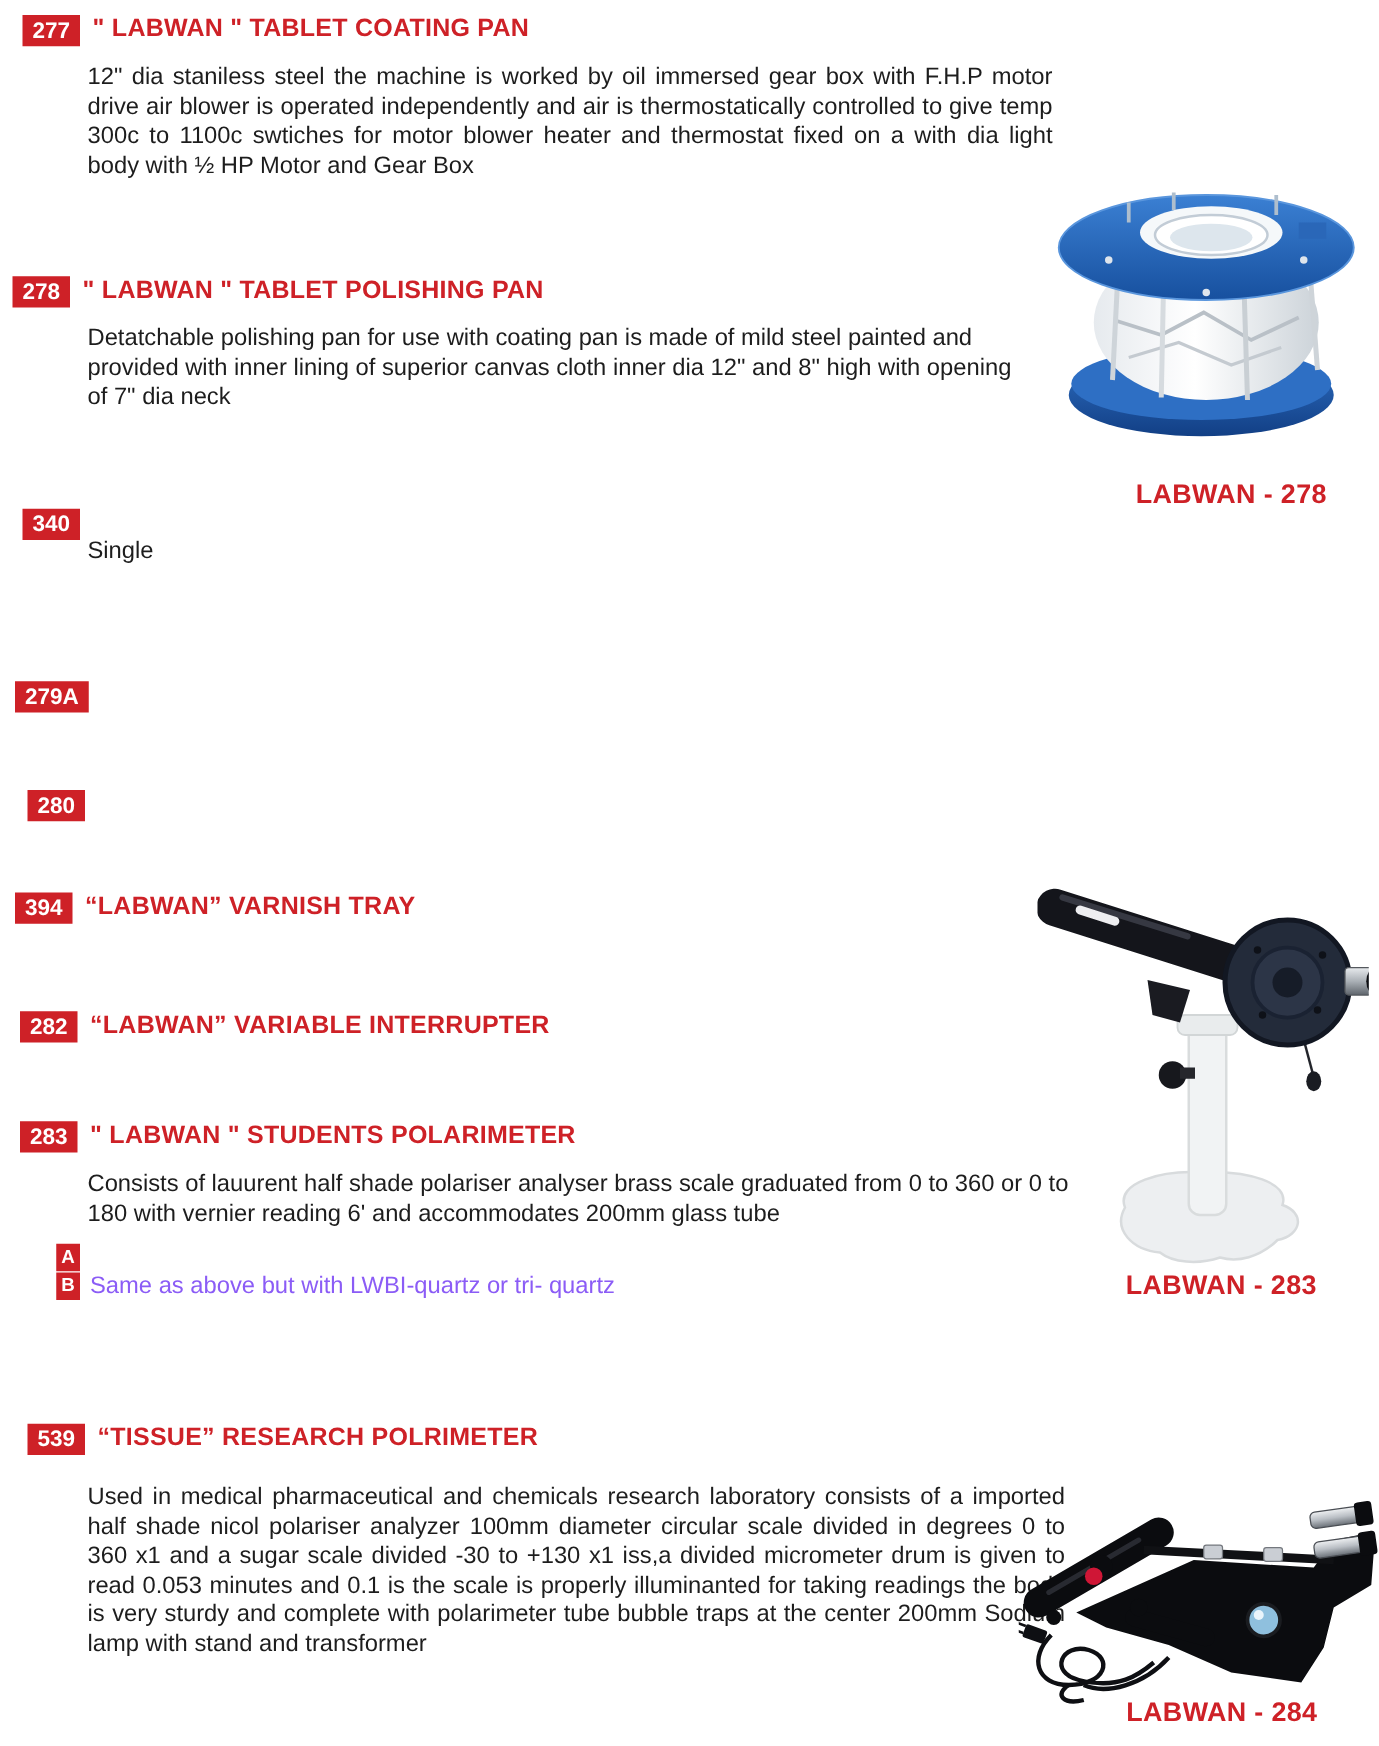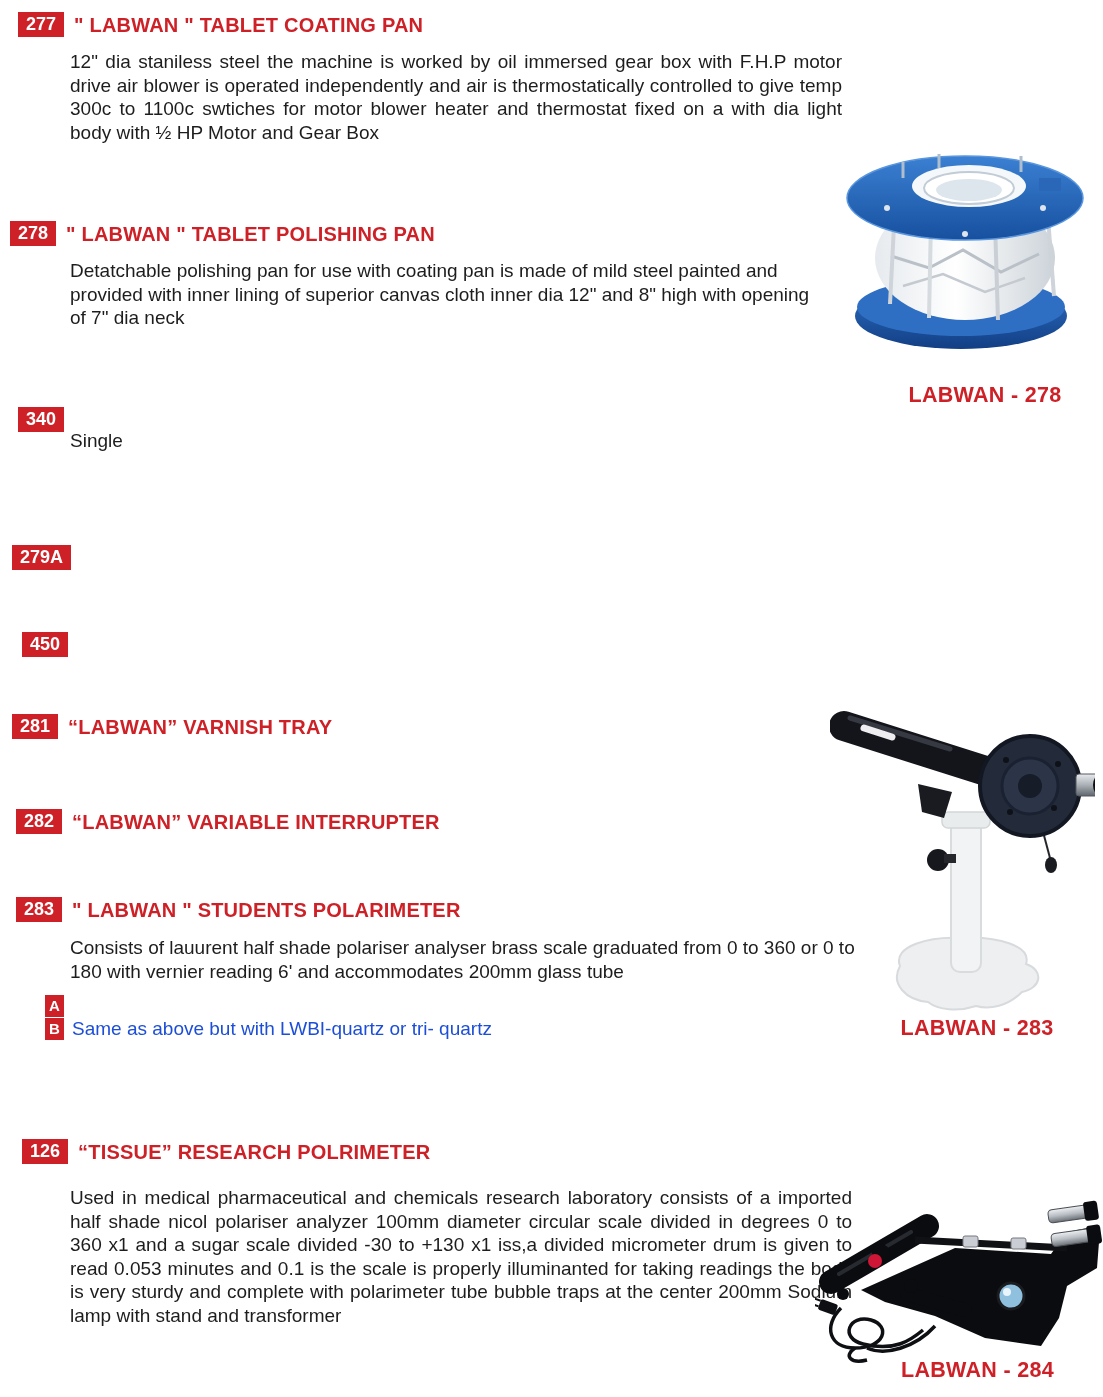--- a/index.html
+++ b/index.html
@@ -1,41 +1,41 @@
 <!DOCTYPE html>
 <html><head>
 <meta charset="utf-8">
 <style>
   html,body{margin:0;padding:0;background:#ffffff;}
   body{
     width:1103px;height:1397px;position:relative;overflow:hidden;
     font-family:"Liberation Sans", sans-serif;color:#1c1c1c;
   }
-  .row{position:absolute;display:flex;align-items:flex-end;gap:10px;white-space:nowrap;}
+  .row{position:absolute;display:flex;align-items:flex-start;gap:10px;white-space:nowrap;}
   .badge{
     display:inline-block;background:#ce2127;color:#ffffff;font-weight:bold;
     font-size:18px;line-height:25px;padding:0 8px;text-align:center;
   }
   .title{
     color:#ce2127;font-size:20px;font-weight:bold;margin:0;letter-spacing:.2px;
   }
   .body-text{
     position:absolute;left:70px;font-size:19px;line-height:23.5px;margin:0;color:#1d1d1d;
   }
   .justify{text-align:justify;}
   .caption{
     position:absolute;color:#ce2127;font-weight:bold;font-size:21.5px;
     text-align:center;letter-spacing:.3px;
   }
   .mini-badge{
     display:inline-block;background:#ce2127;color:#ffffff;font-weight:bold;
     font-size:15px;line-height:22px;width:19px;text-align:center;
   }
   .subrow{position:absolute;display:flex;align-items:center;gap:8px;}
-  .subtext{font-size:19px;color:#1d4ed8;}
+  .subtext{font-size:19px;color:#8b5cf6;}
   .photo{position:absolute;}
 </style>
 </head>
 <body>
 
 <div>
 
   <div class="row" style="left:18px;top:12px">
     <span class="badge">277</span>
     <h2 class="title">" LABWAN " TABLET COATING PAN</h2>
@@ -91,25 +91,25 @@
   <div class="row" style="left:18px;top:407px">
     <span class="badge">340</span>
   </div>
   <p class="body-text" style="top:429px;width:400px">Single</p>
 
   <div class="row" style="left:12px;top:545px">
     <span class="badge">279A</span>
   </div>
 
   <div class="row" style="left:22px;top:632px">
-    <span class="badge">450</span>
+    <span class="badge">280</span>
   </div>
 
   <div class="row" style="left:12px;top:714px">
-    <span class="badge">281</span>
+    <span class="badge">394</span>
     <h2 class="title">“LABWAN” VARNISH TRAY</h2>
   </div>
 
   <div class="row" style="left:16px;top:809px">
     <span class="badge">282</span>
     <h2 class="title">“LABWAN” VARIABLE INTERRUPTER</h2>
   </div>
 
   <svg class="photo" style="left:830px;top:700px" width="265" height="312" viewBox="0 0 265 312">
     <defs>
@@ -149,21 +149,21 @@
   <p class="body-text" style="top:936px;width:786px">Consists of lauurent half shade polariser analyser brass scale graduated from 0 to 360 or 0 to 180 with vernier reading 6' and accommodates 200mm glass tube</p>
   <div class="subrow" style="left:45px;top:995px">
     <span class="mini-badge">A</span>
   </div>
   <div class="subrow" style="left:45px;top:1018px">
     <span class="mini-badge">B</span>
     <span class="subtext">Same as above but with LWBI-quartz or tri- quartz</span>
   </div>
 
   <div class="row" style="left:22px;top:1139px">
-    <span class="badge">126</span>
+    <span class="badge">539</span>
     <h2 class="title">“TISSUE” RESEARCH POLRIMETER</h2>
   </div>
   <p class="body-text justify" style="top:1186px;width:782px">Used in medical pharmaceutical and chemicals research laboratory consists of a imported half shade nicol polariser analyzer 100mm diameter circular scale divided in degrees 0 to 360 x1 and a sugar scale divided -30 to +130 x1 iss,a divided micrometer drum is given to read 0.053 minutes and 0.1 is the scale is properly illuminanted for taking readings the body is very sturdy and complete with polarimeter tube bubble traps at the center 200mm Sodium lamp with stand and transformer</p>
 
   <svg class="photo" style="left:815px;top:1198px" width="288" height="172" viewBox="0 0 288 172">
     <defs>
       <linearGradient id="silverB" x1="0" y1="0" x2="0" y2="1">
         <stop offset="0" stop-color="#eef0f2"></stop>
           <stop offset="0.5" stop-color="#b9bec4"></stop>
           <stop offset="1" stop-color="#6a7077"></stop>

